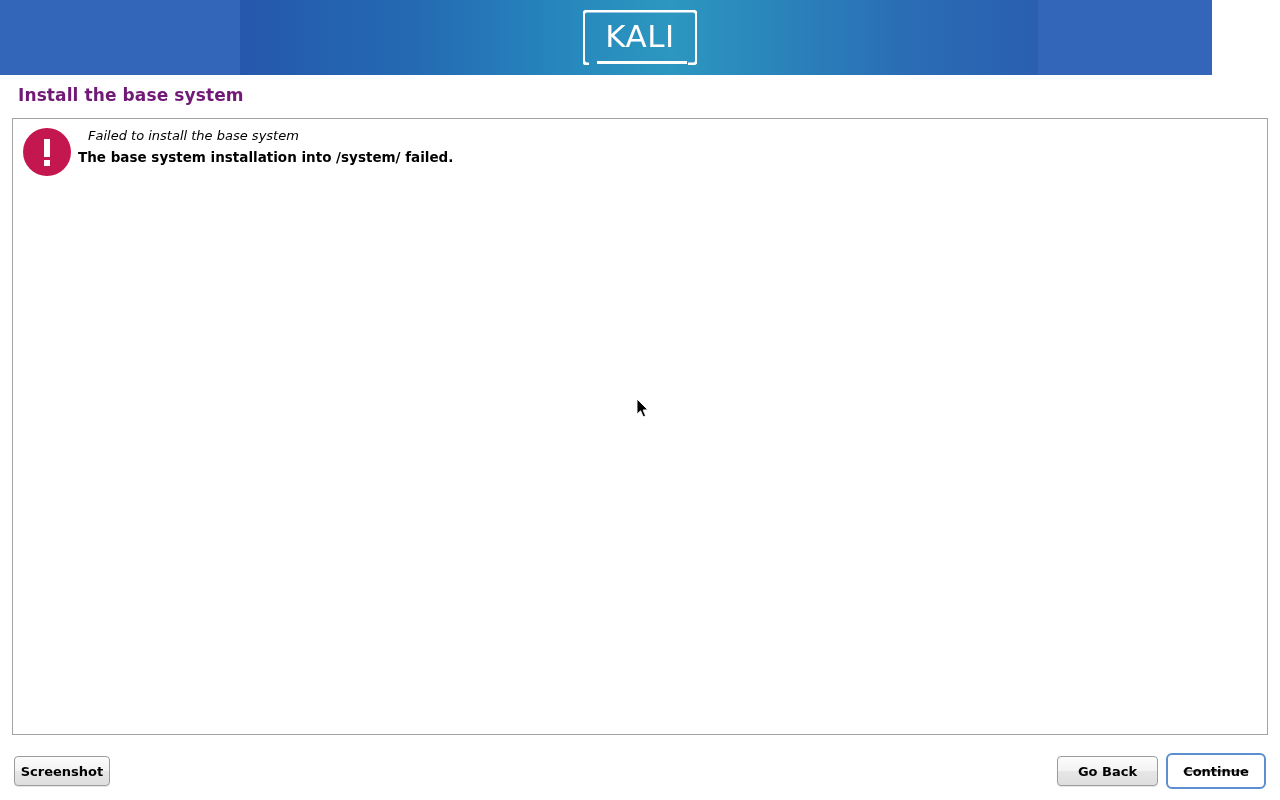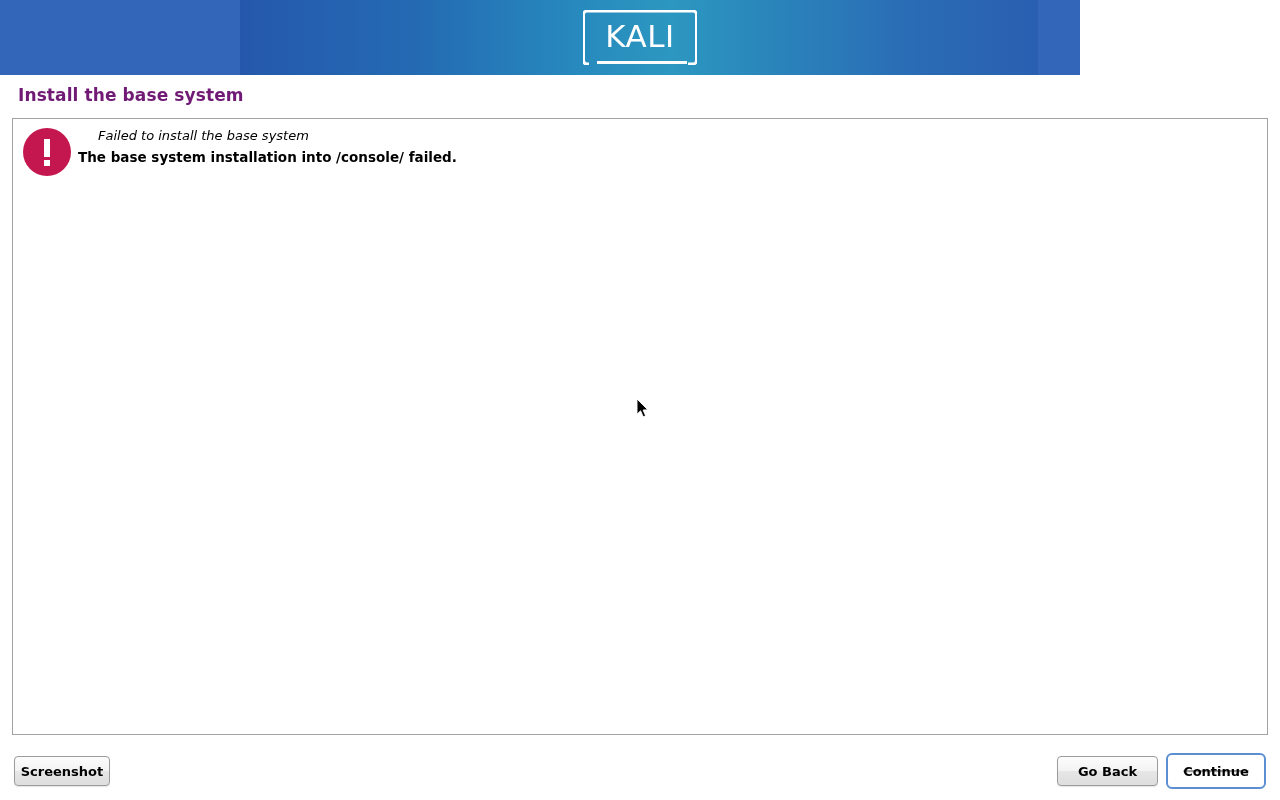--- a/index.html
+++ b/index.html
@@ -16,21 +16,21 @@
     position: relative;
     width: 1280px;
     height: 800px;
     background: #ffffff;
   }
 
   
   #banner {
     position: absolute;
     left: 0; top: 0;
-    width: 1080px;
+    width: 1212px;
     height: 75px;
     background: #3366b8;
     overflow: hidden;
   }
   #banner-gradient {
     position: absolute;
     left: 240px; top: 0;
     width: 798px;
     height: 75px;
     background: linear-gradient(to right,
@@ -116,21 +116,21 @@
   #message-block {
     position: absolute;
     left: 65px; top: 8px;
     width: 1100px;
   }
   #msg-title {
     font-size: 13px;
     font-style: italic;
     font-weight: normal;
     color: #000000;
-    margin-left: 20px;
+    margin-left: 10px;
     line-height: 18px;
   }
   #msg-line-1 {
     font-size: 13.5px;
     font-weight: bold;
     color: #000000;
     line-height: 20px;
     margin-top: 2px;
   }
   #msg-line-2 {
@@ -211,21 +211,21 @@
   <div id="content-panel">
 
     <div id="error-icon">
       <div class="circle"></div>
       <div class="bang-stem"></div>
       <div class="bang-dot"></div>
     </div>
 
     <div id="message-block">
       <div id="msg-title">Failed to install the base system</div>
-      <div id="msg-line-1">The base system installation into /console/ failed.</div>
+      <div id="msg-line-1">The base system installation into /system/ failed.</div>
     </div>
 
   </div>
 
   <div class="btn" id="btn-screenshot">Screenshot</div>
   <div class="btn" id="btn-go-back">Go Back</div>
 
   <div id="btn-continue-wrap">
     <div class="btn" id="btn-continue">Continue</div>
   </div>

